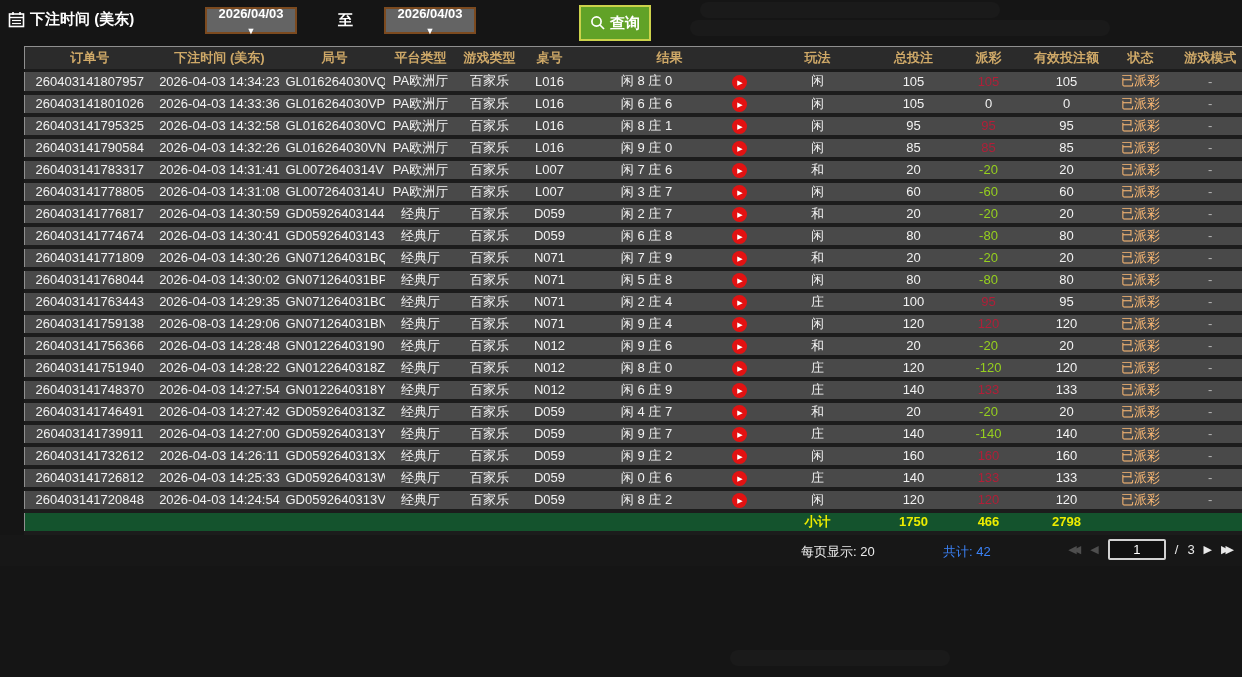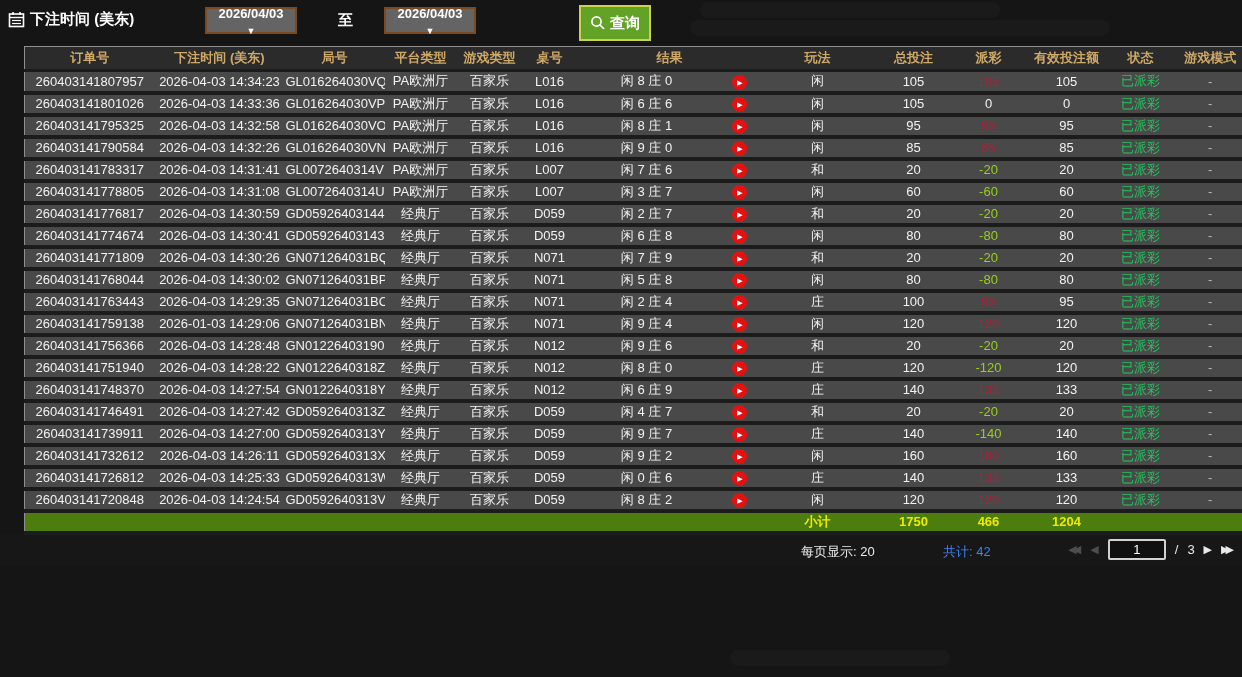--- a/index.html
+++ b/index.html
@@ -50,29 +50,29 @@
     height:24px; border-bottom:3px solid #1c1c1c; white-space:nowrap; overflow:hidden;
   }
   tbody td {
     background:#494949; color:#f2f2f2; font-size:13px; text-align:center;
     height:22px; border-bottom:4px solid #1c1c1c;
     white-space:nowrap; overflow:hidden; padding:0 1px;
   }
   td.pos  { color:#b01f38; }
   td.neg  { color:#96d01e; }
   td.zero { color:#f2f2f2; }
-  td.status { color:#22c55e; }
+  td.status { color:#fdba74; }
   td.mode   { color:#b5b5b5; }
   .play-icon {
     width:15px; height:15px; border-radius:50%; background:#e21212;
     color:#fff; font-size:7px; line-height:1;
     display:inline-flex; align-items:center; justify-content:center;
     padding-left:1px; cursor:pointer;
   }
-  tr.sum-row td { background:#4d7c0f; color:#ecec00; font-weight:bold; font-size:13px; }
+  tr.sum-row td { background:#14532d; color:#ecec00; font-weight:bold; font-size:13px; }
 
   
   .footer { position:relative; height:31px; background:#171717; font-size:13px; }
   .per-page   { position:absolute; left:801px; top:8px; color:#eaeaea; }
   .total-count{ position:absolute; left:943px; top:8px; color:#3b82f6; }
   .pager { position:absolute; right:8px; top:4px; display:flex; align-items:center; gap:9px; }
   .nav { font-size:11px; cursor:pointer; user-select:none; }
   .nav.dim    { color:#4e4e4e; }
   .nav.active { color:#e9e9e9; }
   .dbl { letter-spacing:-4px; padding-right:4px; display:inline-block; }
@@ -329,21 +329,21 @@
         <td><span class="play-icon">▶</span></td>
         <td>庄</td>
         <td>100</td>
         <td class="pos">95</td>
         <td>95</td>
         <td class="status">已派彩</td>
         <td class="mode">-</td>
       </tr>
       <tr>
         <td>260403141759138</td>
-        <td>2026-01-03 14:29:06</td>
+        <td>2026-08-03 14:29:06</td>
         <td>GN071264031BN</td>
         <td>经典厅</td>
         <td>百家乐</td>
         <td>N071</td>
         <td>闲 9 庄 4</td>
         <td><span class="play-icon">▶</span></td>
         <td>闲</td>
         <td>120</td>
         <td class="pos">120</td>
         <td>120</td>
@@ -478,21 +478,21 @@
         <td class="status">已派彩</td>
         <td class="mode">-</td>
       </tr>
     </tbody>
   <tbody>
     <tr class="sum-row">
       <td colspan="8"></td>
       <td>小计</td>
       <td>1750</td>
       <td>466</td>
-      <td>1204</td>
+      <td>2798</td>
       <td colspan="2"></td>
     </tr>
   </tbody>
 </table>
 
 <div class="footer">
   <span class="per-page">每页显示: 20</span>
   <span class="total-count">共计: 42</span>
   <div class="pager">
     <span class="nav dim dbl">◀◀</span>

